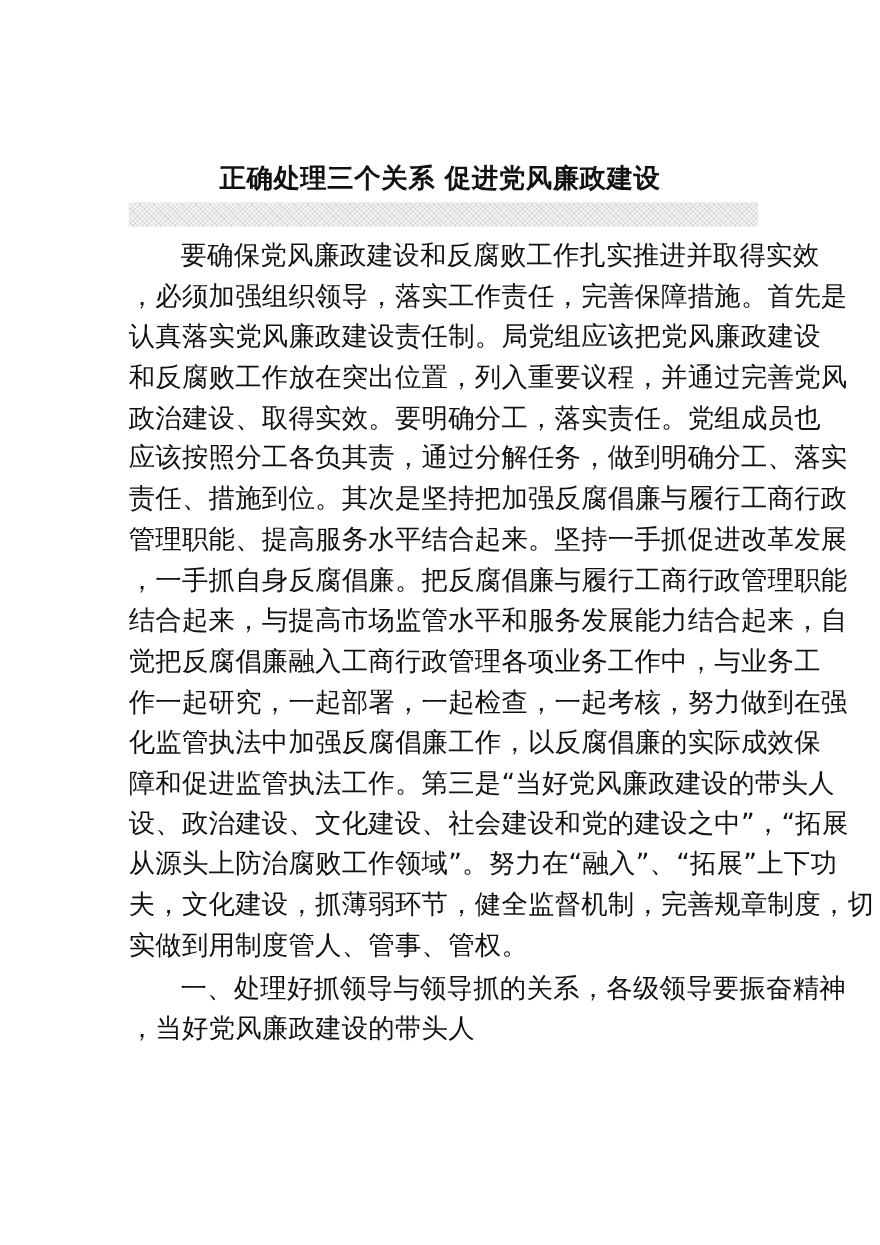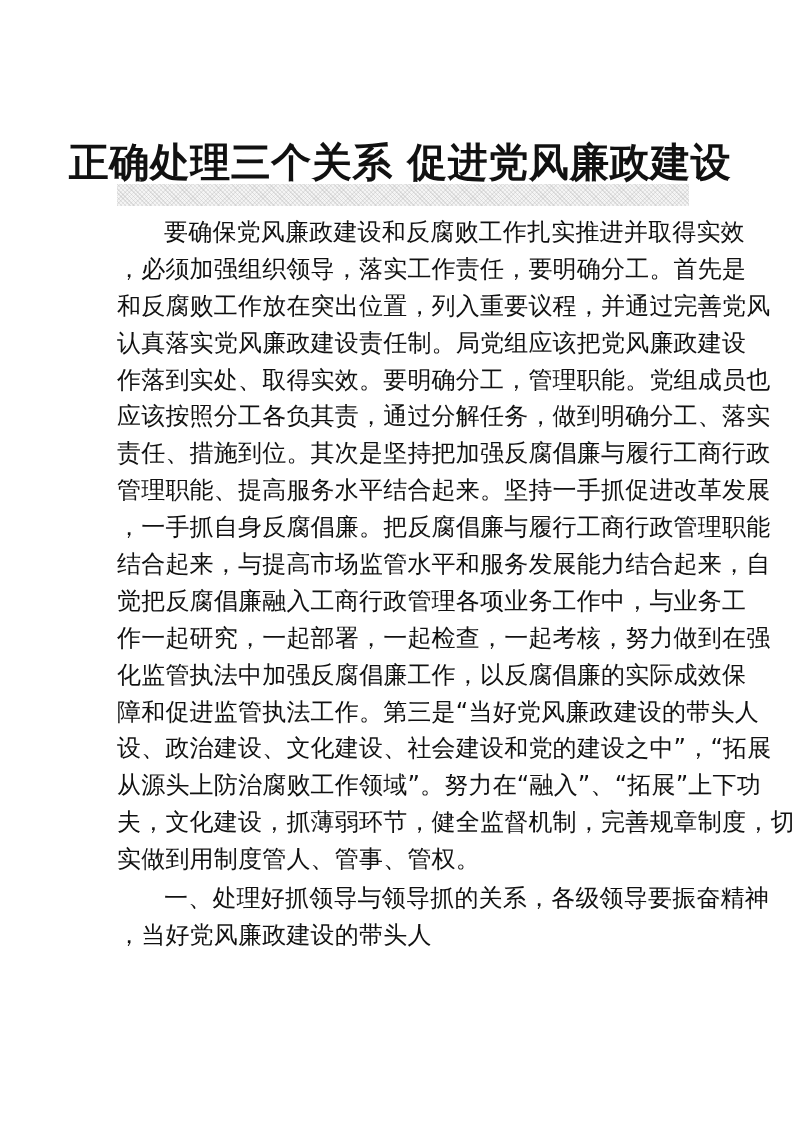--- a/index.html
+++ b/index.html
@@ -1,20 +1,20 @@
 <!DOCTYPE html>
 <html><head>
 <meta charset="utf-8">
 <style>
   html, body { margin: 0; padding: 0; background: #ffffff; }
   body { width: 800px; height: 1132px; position: relative; overflow: hidden;
          font-family: "DejaVu Sans", "Liberation Sans", sans-serif; color: #111; }
   .page { position: absolute; left: 0; top: 0; width: 800px; height: 1132px; background: #fff; }
   .title { position: absolute; left: 0; width: 800px; top: 140px; text-align: center;
-           font-size: 40px; line-height: 44px; font-weight: bold; letter-spacing: 0.5px; color: #111; }
+           font-size: 24px; line-height: 44px; font-weight: bold; letter-spacing: 0.5px; color: #111; }
   .band { position: absolute; left: 117px; top: 184px; width: 572px; height: 22px;
           background-color: #f4f4f4;
           background-image:
             repeating-linear-gradient(45deg, rgba(180,180,180,0.35) 0 1px, transparent 1px 3px),
             repeating-linear-gradient(-45deg, rgba(200,200,200,0.35) 0 1px, transparent 1px 3px); }
   .body-text { position: absolute; left: 117px; top: 214px; width: 573px;
                font-size: 24px; line-height: 36.9px; color: #111; }
   .line { display: block; white-space: nowrap; height: 36.9px; letter-spacing: 0.2px; }
   .indent { padding-left: 47px; }
   .indent2 { padding-left: 47px; }
@@ -23,24 +23,24 @@
 </head>
 <body>
 
 <div class="page">
   <div class="title">正确处理三个关系 促进党风廉政建设</div>
   <div class="band"></div>
 
   <div class="body-text">
     <div>
       <span class="line indent">要确保党风廉政建设和反腐败工作扎实推进并取得实效</span>
-      <span class="line">，必须加强组织领导，落实工作责任，要明确分工。首先是</span>
+      <span class="line">，必须加强组织领导，落实工作责任，完善保障措施。首先是</span>
+      <span class="line">认真落实党风廉政建设责任制。局党组应该把党风廉政建设</span>
       <span class="line">和反腐败工作放在突出位置，列入重要议程，并通过完善党风</span>
-      <span class="line">认真落实党风廉政建设责任制。局党组应该把党风廉政建设</span>
-      <span class="line">作落到实处、取得实效。要明确分工，管理职能。党组成员也</span>
+      <span class="line">政治建设、取得实效。要明确分工，落实责任。党组成员也</span>
       <span class="line">应该按照分工各负其责，通过分解任务，做到明确分工、落实</span>
       <span class="line">责任、措施到位。其次是坚持把加强反腐倡廉与履行工商行政</span>
       <span class="line">管理职能、提高服务水平结合起来。坚持一手抓促进改革发展</span>
       <span class="line">，一手抓自身反腐倡廉。把反腐倡廉与履行工商行政管理职能</span>
       <span class="line">结合起来，与提高市场监管水平和服务发展能力结合起来，自</span>
       <span class="line">觉把反腐倡廉融入工商行政管理各项业务工作中，与业务工</span>
       <span class="line">作一起研究，一起部署，一起检查，一起考核，努力做到在强</span>
       <span class="line">化监管执法中加强反腐倡廉工作，以反腐倡廉的实际成效保</span>
       <span class="line">障和促进监管执法工作。第三是“当好党风廉政建设的带头人</span>
       <span class="line">设、政治建设、文化建设、社会建设和党的建设之中”，“拓展</span>

